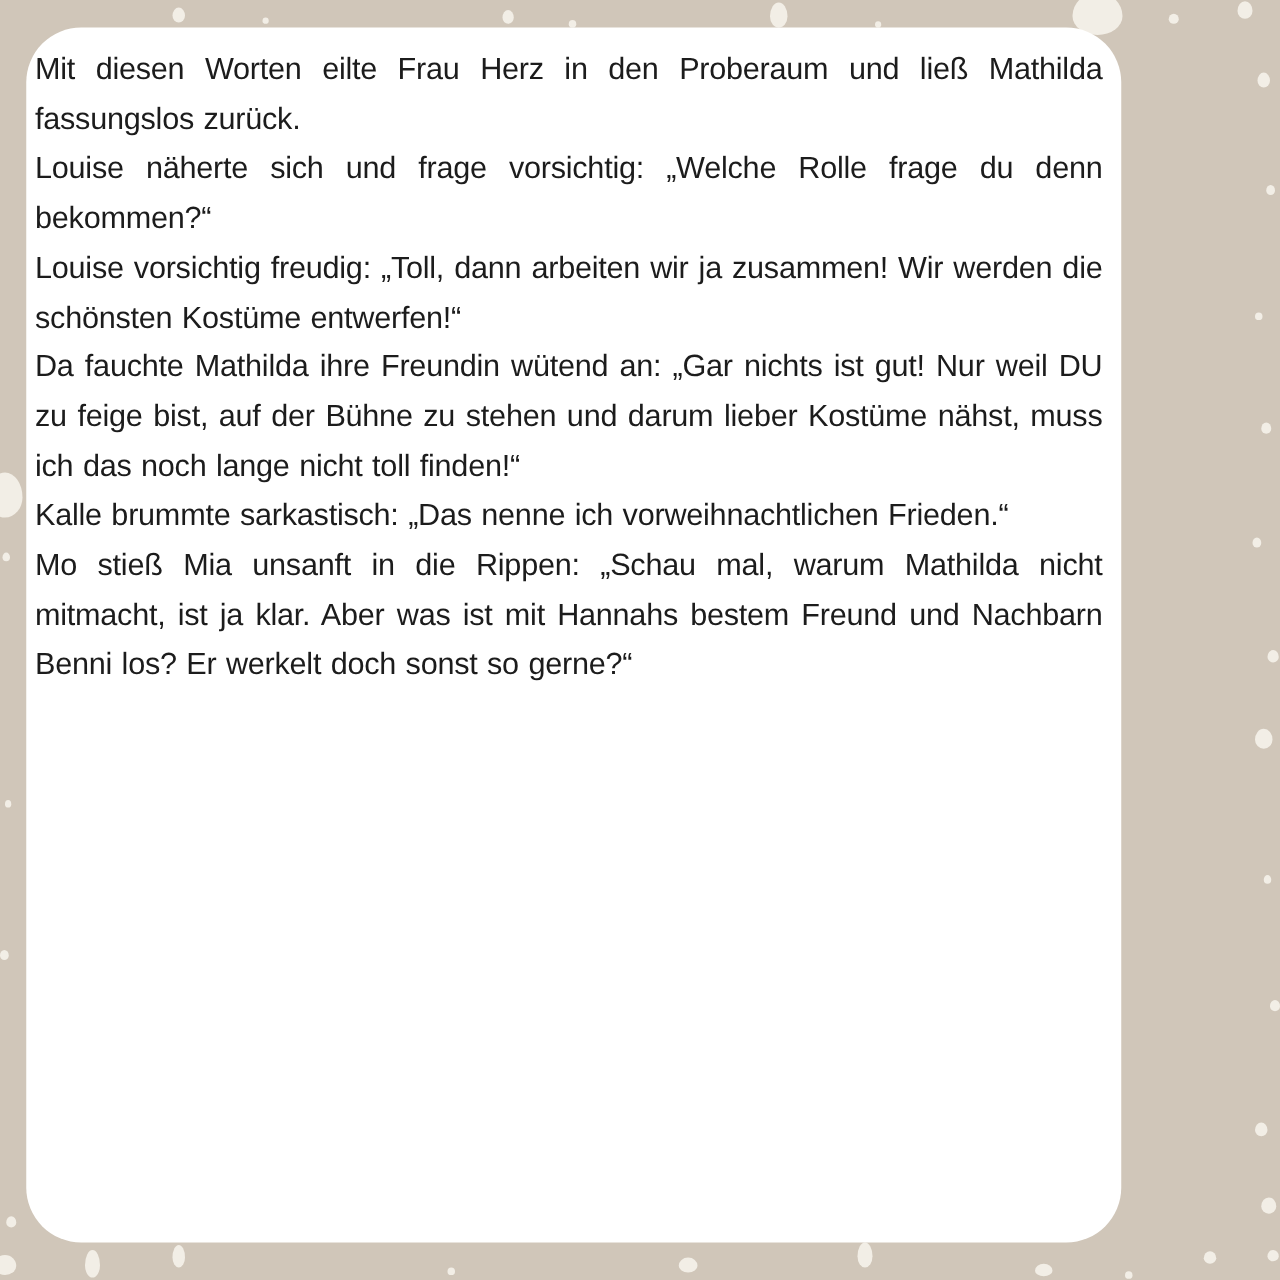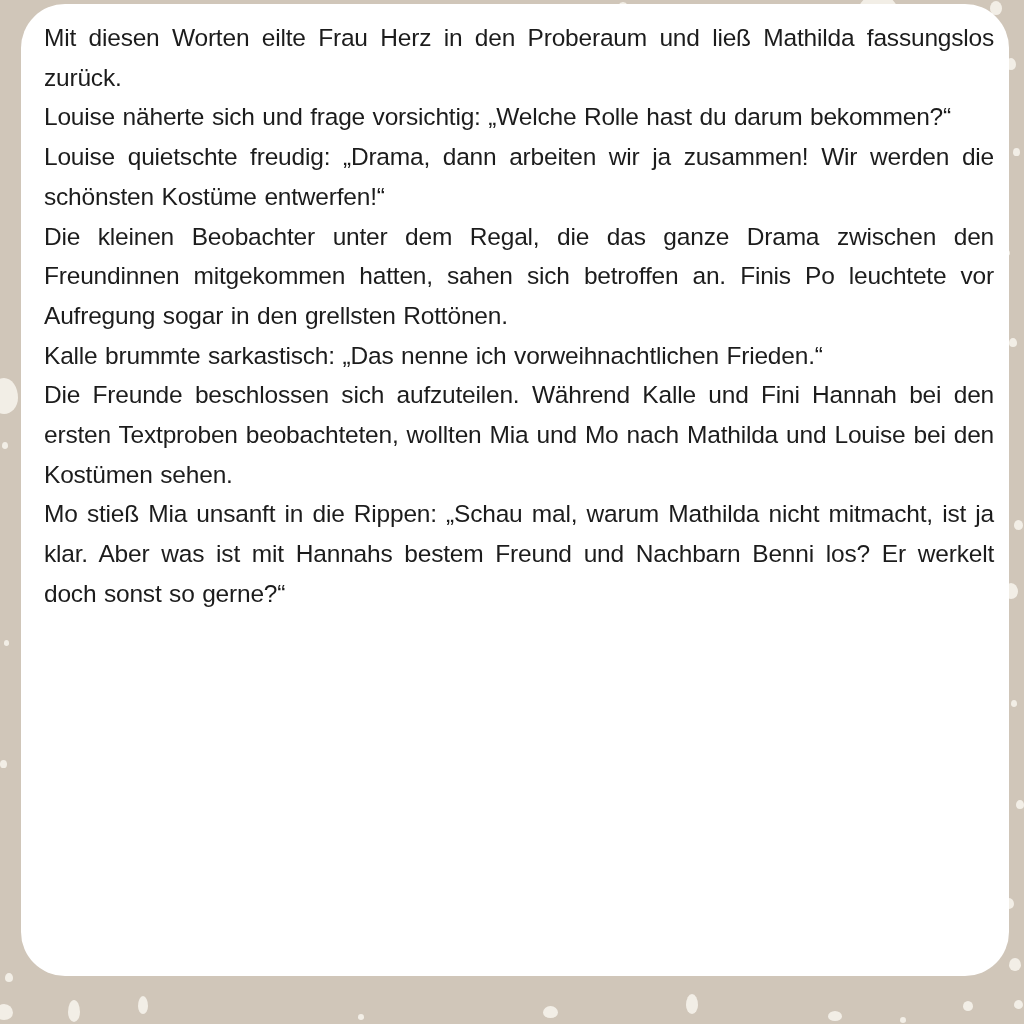--- a/index.html
+++ b/index.html
@@ -21,25 +21,25 @@
     position:absolute;inset:0;
     pointer-events:none;
   }
   .splat{
     position:absolute;
     background:var(--splatter);
     border-radius:50% 50% 50% 50% / 55% 55% 45% 45%;
   }
   .text-card{
     position:absolute;
-    left:21px;top:4px;
-    width:988px;height:972px;
+    left:21px;top:22px;
+    width:876px;height:972px;
     background:var(--card);
     border-radius:44px;
-    padding:14px 15px 10px 23px;
+    padding:14px 15px 10px 7px;
     overflow:hidden;
   }
   .para{
     color:var(--text);
     font-size:24.5px;
     letter-spacing:-0.2px;
     line-height:39.7px;
     text-align:justify;
     text-align-last:left;
     word-spacing:1px;
@@ -81,19 +81,18 @@
     <div class="splat" style="left: 358px; top: 1014px; width: 6px; height: 6px;"></div>
     <div class="splat" style="left: 543px; top: 1006px; width: 15px; height: 12px;"></div>
     <div class="splat" style="left: 686px; top: 994px; width: 12px; height: 20px;"></div>
     <div class="splat" style="left: 828px; top: 1011px; width: 14px; height: 10px;"></div>
     <div class="splat" style="left: 900px; top: 1017px; width: 6px; height: 6px;"></div>
     <div class="splat" style="left: 963px; top: 1001px; width: 10px; height: 10px;"></div>
   </div>
 
 <main class="text-card">
   <p class="para">Mit diesen Worten eilte Frau Herz in den Proberaum und ließ Mathilda fassungslos zurück.</p>
-  <p class="para">Louise näherte sich und frage vorsichtig: „Welche Rolle hast du darum bekommen?“</p>
-  <p class="para">Louise quietschte freudig: „Drama, dann arbeiten wir ja zusammen! Wir werden die schönsten Kostüme entwerfen!“</p>
-  <p class="para">Die kleinen Beobachter unter dem Regal, die das ganze Drama zwischen den Freundinnen mitgekommen hatten, sahen sich betroffen an. Finis Po leuchtete vor Aufregung sogar in den grellsten Rottönen.</p>
+  <p class="para">Louise näherte sich und frage vorsichtig: „Welche Rolle frage du denn bekommen?“</p>
+  <p class="para">Louise vorsichtig freudig: „Toll, dann arbeiten wir ja zusammen! Wir werden die schönsten Kostüme entwerfen!“</p>
+  <p class="para">Da fauchte Mathilda ihre Freundin wütend an: „Gar nichts ist gut! Nur weil DU zu feige bist, auf der Bühne zu stehen und darum lieber Kostüme nähst, muss ich das noch lange nicht toll finden!“</p>
   <p class="para">Kalle brummte sarkastisch: „Das nenne ich vorweihnachtlichen Frieden.“</p>
-  <p class="para">Die Freunde beschlossen sich aufzuteilen. Während Kalle und Fini Hannah bei den ersten Textproben beobachteten, wollten Mia und Mo nach Mathilda und Louise bei den Kostümen sehen.</p>
   <p class="para">Mo stieß Mia unsanft in die Rippen: „Schau mal, warum Mathilda nicht mitmacht, ist ja klar. Aber was ist mit Hannahs bestem Freund und Nachbarn Benni los? Er werkelt doch sonst so gerne?“</p>
 </main>
 
 </body></html>

